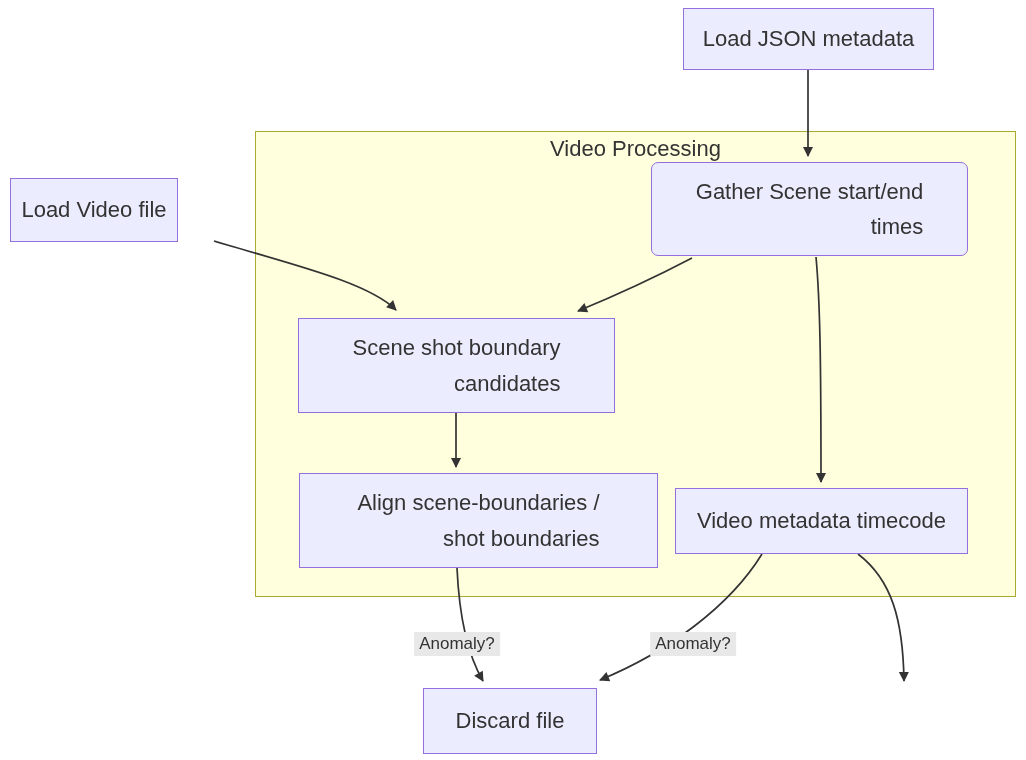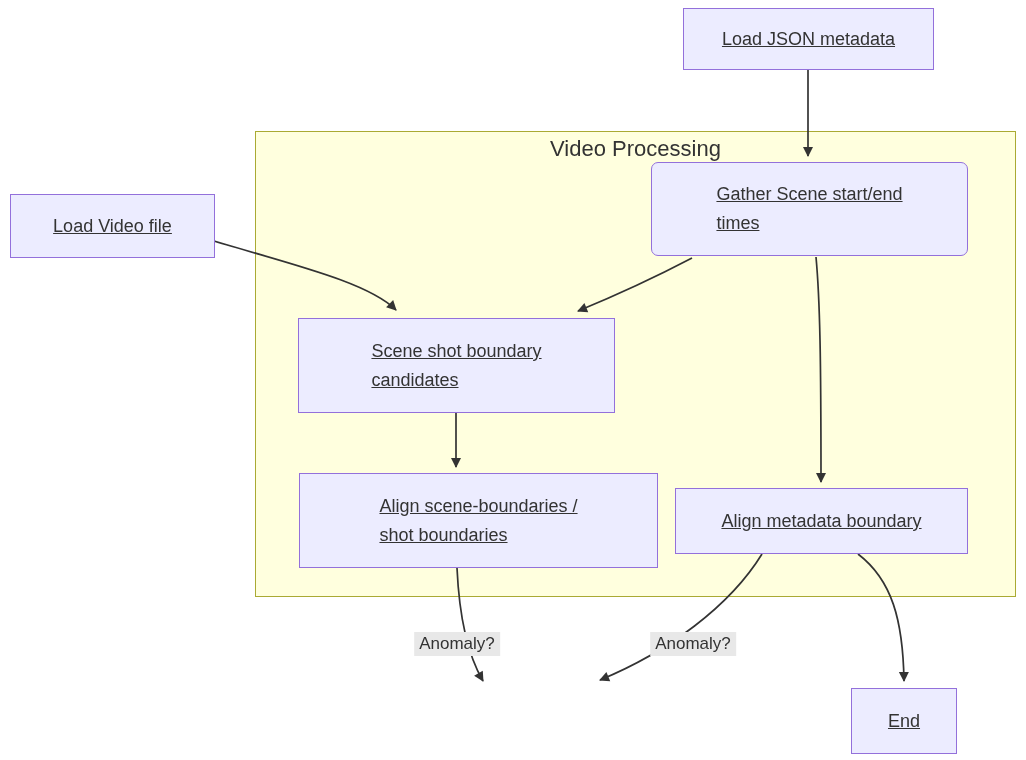--- a/index.html
+++ b/index.html
@@ -39,29 +39,28 @@
     stroke-width: 1.7px;
   }
   .node {
     position: absolute;
     background: #ECECFF;
     border: 1.5px solid #9370DB;
     box-sizing: border-box;
     display: flex;
     align-items: center;
     justify-content: center;
-    text-align: left;
-    font-size: 18px;
+    text-align: right;
+    font-size: 22px;
     line-height: 1.6;
     color: #333333;
     white-space: pre-line;
-    text-decoration: underline;
   }
   .n-load-json   { left: 683px; top: 8px;   width: 251px; height: 62px; }
-  .n-load-video  { left: 10px;  top: 178px; width: 205px; height: 64px; margin-top: 16px; }
+  .n-load-video  { left: 10px;  top: 178px; width: 168px; height: 64px; }
   .n-gather      { left: 651px; top: 162px; width: 317px; height: 94px; border-radius: 7px; }
   .n-find-shot   { left: 298px; top: 318px; width: 317px; height: 95px; }
   .n-align-scene { left: 299px; top: 473px; width: 359px; height: 95px; }
   .n-align-meta  { left: 675px; top: 488px; width: 293px; height: 66px; }
   .n-discard     { left: 423px; top: 688px; width: 174px; height: 66px; }
   .n-end         { left: 851px; top: 688px; width: 106px; height: 66px; }
   .edge-label {
     position: absolute;
     transform: translate(-50%, -50%);
     background: #E8E8E8;
@@ -114,24 +113,24 @@
     <span>Scene shot boundary
 candidates</span>
   </div>
 
   <div class="node n-align-scene">
     <span>Align scene-boundaries /
 shot boundaries</span>
   </div>
 
   <div class="node n-align-meta">
-    <span>Align metadata boundary</span>
+    <span>Video metadata timecode</span>
   </div>
 
+  <div class="node n-discard">
+    <span>Discard file</span>
+  </div>
 
-  <div class="node n-end">
-    <span>End</span>
-  </div>
 
   <div class="edge-label el-1">Anomaly?</div>
   <div class="edge-label el-2">Anomaly?</div>
 
 </div>
 
 </body></html>

